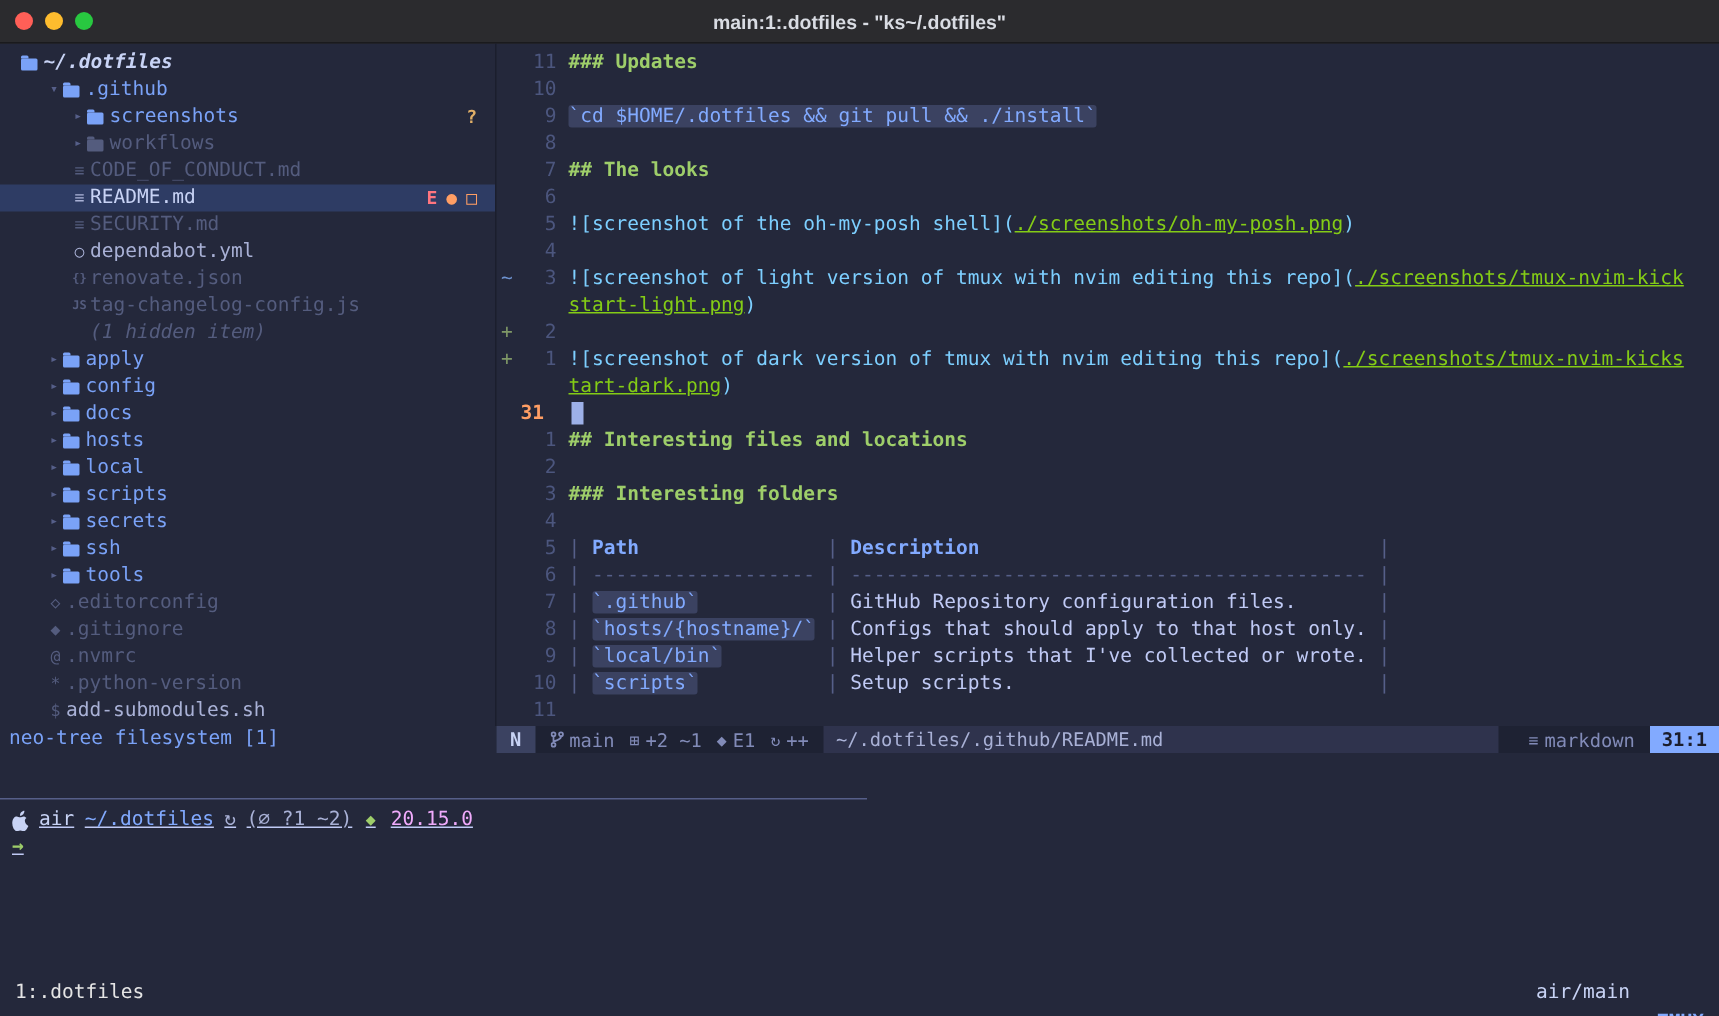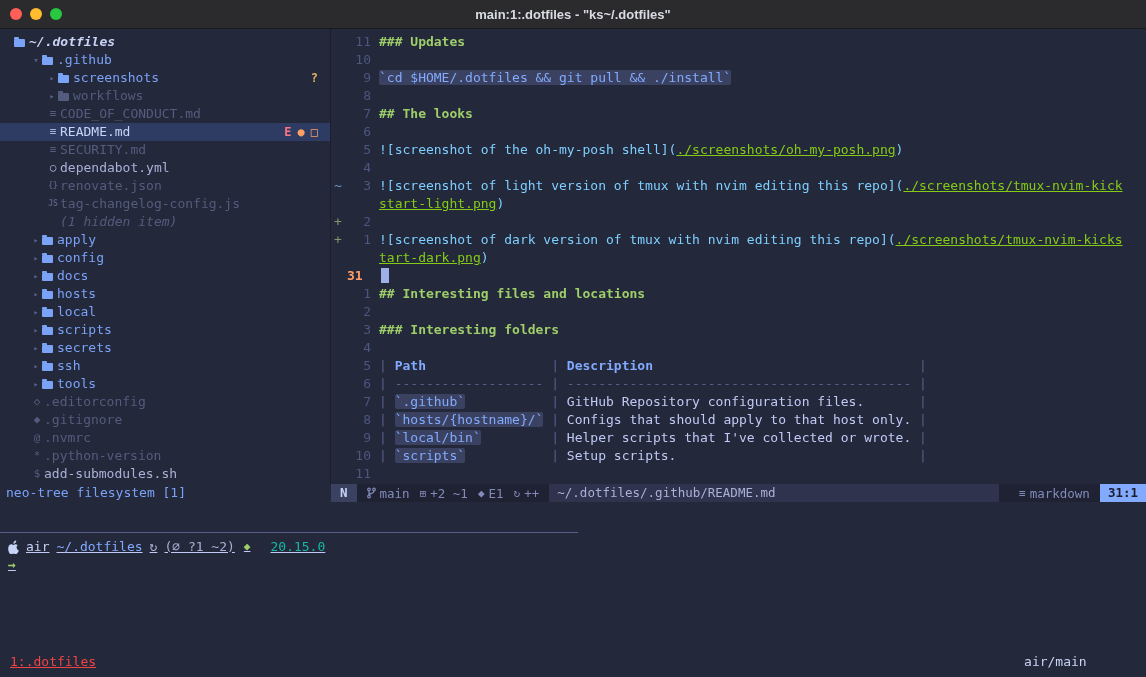--- a/index.html
+++ b/index.html
@@ -58,25 +58,25 @@
   .sl-pos{background:#82aaff;color:#1b1d2b;font-weight:bold;padding:0 8px;height:18px;line-height:18px;margin-left:10px;flex:none;}
   
   .shell{position:absolute;left:8px;top:509px;right:0;text-decoration:underline;}
   .sh-line{height:18px;line-height:18px;display:flex;align-items:center;white-space:pre;}
   .sh-apple{margin-right:6px;display:inline-flex;}
   .sh-user{color:#c8d3f5;}
   .sh-path{color:#82aaff;margin-left:7px;}
   .sh-ref{color:#a9b1d6;margin-left:7px;}
   .sh-git{color:#a9b1d6;margin-left:7px;}
   .sh-node-icon{color:#9ece6a;margin-left:9px;font-size:11px;}
-  .sh-node{color:#14b8a6;margin-left:20px;}
+  .sh-node{color:#f0abfc;margin-left:10px;}
   .sh-arrow{color:#9ece6a;font-weight:bold;}
   
   .tmux-bar{position:absolute;left:0;right:0;bottom:6px;height:20px;display:flex;align-items:center;padding:0 10px;}
-  .tx-window{color:#ef4444;text-decoration:underline;}
+  .tx-window{color:#e5e5e5;}
   .tx-spacer{flex:1;}
   .tx-session{color:#c8d3f5;}
   .tx-badge{color:#82aaff;font-weight:bold;margin-left:18px;margin-top:40px;}
 </style>
 </head>
 <body>
 
 <div class="titlebar">
   <div class="lights">
     <span class="light l-red"></span>

